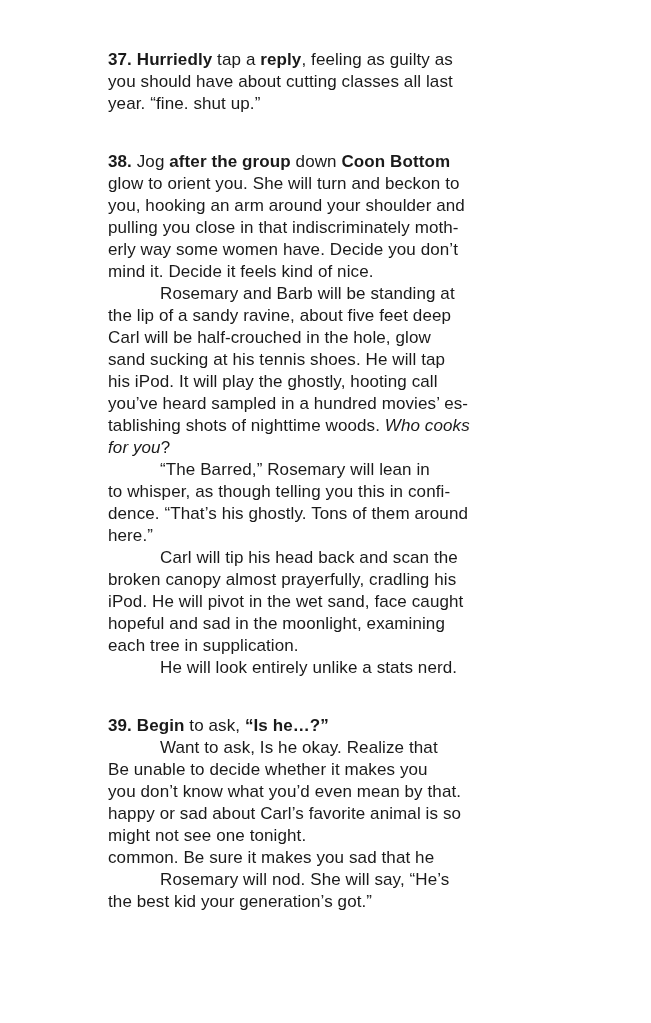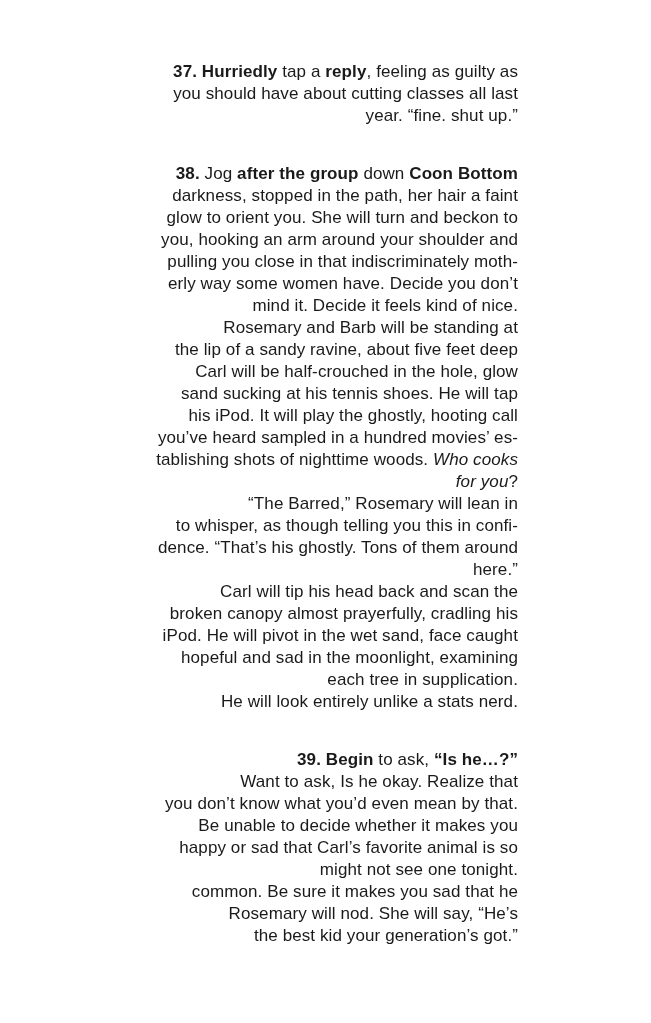--- a/index.html
+++ b/index.html
@@ -15,21 +15,21 @@
     overflow: hidden;
     font-family: "Liberation Sans", "DejaVu Sans", sans-serif;
     color: #1a1a1a;
   }
   .text-column {
     position: absolute;
     left: 104px;
     top: 45px;
     width: 430px;
   }
-  .section { margin: 16px; text-align: right; }
+  .section { margin: 4px; }
   .section + .section { margin-top: 36px; }
   .line {
     font-size: 17px;
     line-height: 22px;
     white-space: pre;
     letter-spacing: 0.1px;
   }
   .line.indent { padding-left: 52px; }
   .bold { font-weight: bold; }
   .italic { font-style: italic; }
@@ -39,21 +39,20 @@
 
 <div class="page">
   <div class="text-column" style="color: rgb(26, 26, 26);">
       <div class="section">
         <div class="line"><span class="bold">37. Hurriedly</span><span> tap a </span><span class="bold">reply</span><span>, feeling as guilty as</span></div>
         <div class="line"><span>you should have about cutting classes all last</span></div>
         <div class="line"><span>year. “fine. shut up.”</span></div>
       </div>
       <div class="section">
         <div class="line"><span class="bold">38.</span><span> Jog </span><span class="bold">after the group</span><span> down </span><span class="bold">Coon Bottom</span></div>
-        <div class="line"><span>darkness, stopped in the path, her hair a faint</span></div>
         <div class="line"><span>glow to orient you. She will turn and beckon to</span></div>
         <div class="line"><span>you, hooking an arm around your shoulder and</span></div>
         <div class="line"><span>pulling you close in that indiscriminately moth-</span></div>
         <div class="line"><span>erly way some women have. Decide you don’t</span></div>
         <div class="line"><span>mind it. Decide it feels kind of nice.</span></div>
         <div class="line indent"><span>Rosemary and Barb will be standing at</span></div>
         <div class="line"><span>the lip of a sandy ravine, about five feet deep</span></div>
         <div class="line"><span>Carl will be half-crouched in the hole, glow</span></div>
         <div class="line"><span>sand sucking at his tennis shoes. He will tap</span></div>
         <div class="line"><span>his iPod. It will play the ghostly, hooting call</span></div>
@@ -67,22 +66,22 @@
         <div class="line indent"><span>Carl will tip his head back and scan the</span></div>
         <div class="line"><span>broken canopy almost prayerfully, cradling his</span></div>
         <div class="line"><span>iPod. He will pivot in the wet sand, face caught</span></div>
         <div class="line"><span>hopeful and sad in the moonlight, examining</span></div>
         <div class="line"><span>each tree in supplication.</span></div>
         <div class="line indent"><span>He will look entirely unlike a stats nerd.</span></div>
       </div>
       <div class="section">
         <div class="line"><span class="bold">39. Begin</span><span> to ask, </span><span class="bold">“Is he…?”</span></div>
         <div class="line indent"><span>Want to ask, Is he okay. Realize that</span></div>
+        <div class="line"><span>Be unable to decide whether it makes you</span></div>
         <div class="line"><span>you don’t know what you’d even mean by that.</span></div>
-        <div class="line"><span>Be unable to decide whether it makes you</span></div>
-        <div class="line"><span>happy or sad that Carl’s favorite animal is so</span></div>
+        <div class="line"><span>happy or sad about Carl’s favorite animal is so</span></div>
         <div class="line"><span>might not see one tonight.</span></div>
         <div class="line"><span>common. Be sure it makes you sad that he</span></div>
         <div class="line indent"><span>Rosemary will nod. She will say, “He’s</span></div>
         <div class="line"><span>the best kid your generation’s got.”</span></div>
       </div>
     </div>
 </div>
 
 </body></html>

